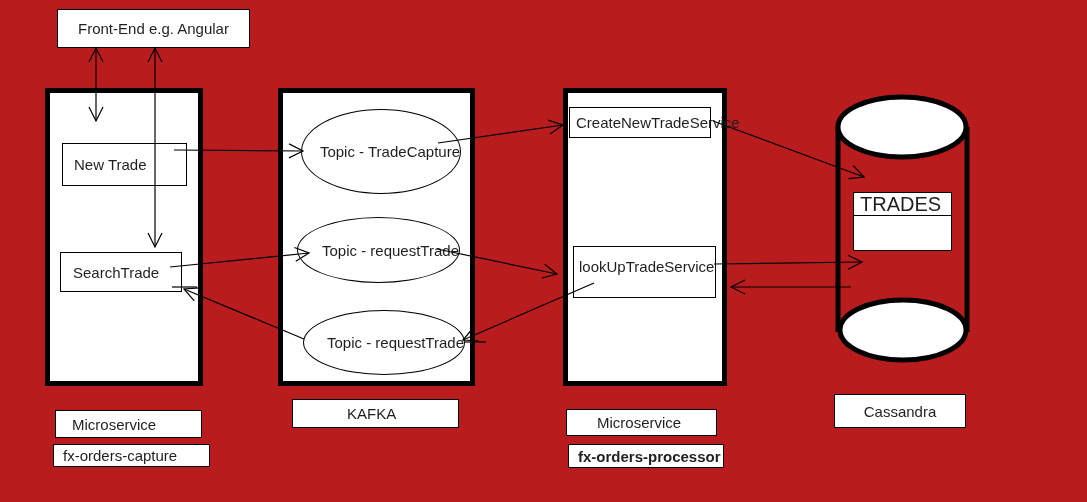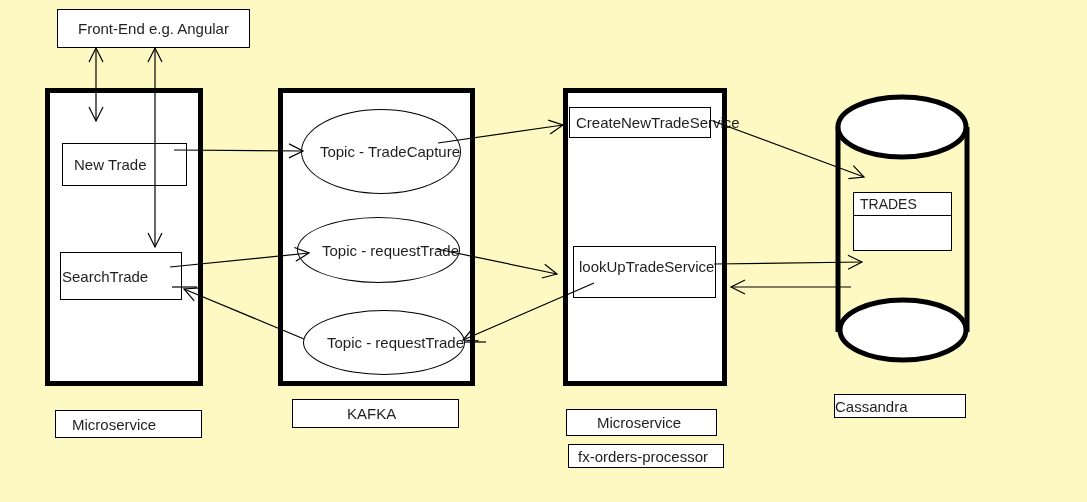--- a/index.html
+++ b/index.html
@@ -4,21 +4,21 @@
 <style>
   html, body {
     margin: 0;
     padding: 0;
     background: #ffffff;
   }
   .canvas {
     position: relative;
     width: 1087px;
     height: 502px;
-    background: #fef9c3;
+    background: #b91c1c;
     font-family: "Liberation Sans", sans-serif;
     color: #1f1f1f;
     overflow: hidden;
   }
   .box {
     position: absolute;
     box-sizing: border-box;
     border: 1.4px solid #000;
     background: #fff;
     font-size: 15px;
@@ -53,21 +53,21 @@
     background: #fff;
     font-size: 15px;
     display: flex;
     align-items: center;
     z-index: 1;
   }
 
   #front-end        { left: 57px;  top: 9px;   width: 193px; height: 39px; justify-content: center; }
   #left-container   { left: 45px;  top: 88px;  width: 158px; height: 298px; }
   #new-trade        { left: 62px;  top: 143px; width: 125px; height: 43px; padding-left: 11px; }
-  #search-trade     { left: 60px;  top: 252px; width: 122px; height: 48px; padding-left: 1px; }
+  #search-trade     { left: 60px;  top: 252px; width: 122px; height: 40px; padding-left: 12px; }
   #kafka-container  { left: 278px; top: 88px;  width: 197px; height: 298px; }
   #ellipse-capture  { left: 301px; top: 109px; width: 160px; height: 85px; }
   #ellipse-request  { left: 297px; top: 217px; width: 163px; height: 66px; }
   #ellipse-response { left: 303px; top: 310px; width: 162px; height: 65px; }
   #right-container  { left: 563px; top: 88px;  width: 164px; height: 298px; }
   #create-box       { left: 569px; top: 107px; width: 142px; height: 31px; padding-left: 6px; }
   #lookup-box       { left: 573px; top: 246px; width: 143px; height: 52px; padding-left: 5px;
                       align-items: flex-start; padding-top: 11px; }
 
   #trades-table {
@@ -78,30 +78,30 @@
     background: #fff;
     z-index: 1;
   }
   #trades-header {
     box-sizing: border-box;
     height: 23px;
     border-bottom: 1.4px solid #000;
     display: flex;
     align-items: center;
     padding-left: 6px;
-    font-size: 14px;
+    font-size: 20px;
   }
   #trades-empty-row { height: 34px; }
 
   #label-ms-capture   { left: 55px;  top: 410px; width: 147px; height: 28px; padding-left: 16px; }
   #label-fx-capture   { left: 53px;  top: 444px; width: 157px; height: 23px; padding-left: 9px; }
   #label-kafka        { left: 292px; top: 399px; width: 167px; height: 29px; padding-left: 54px; }
   #label-ms-processor { left: 566px; top: 409px; width: 151px; height: 27px; padding-left: 30px; }
-  #label-fx-processor { left: 568px; top: 444px; width: 156px; height: 24px; padding-left: 9px; }
-  #label-cassandra    { left: 834px; top: 394px; width: 132px; height: 24px; }
+  #label-fx-processor { left: 568px; top: 444px; width: 156px; height: 24px; padding-left: 9px; font-weight: bold; }
+  #label-cassandra    { left: 834px; top: 394px; width: 132px; height: 34px; justify-content: center; }
 
   #arrow-layer {
     position: absolute;
     left: 0; top: 0;
     width: 1087px;
     height: 502px;
     z-index: 2;
     pointer-events: none;
   }
 </style>
@@ -143,20 +143,23 @@
 
   <div id="trades-table">
     <div id="trades-header">
       <span>TRADES</span>
     </div>
     <div id="trades-empty-row"></div>
   </div>
 
   <div id="label-ms-capture" class="label-box">
     <span>Microservice</span>
+  </div>
+  <div id="label-fx-capture" class="label-box">
+    <span>fx-orders-capture</span>
   </div>
   <div id="label-kafka" class="label-box">
     <span>KAFKA</span>
   </div>
   <div id="label-ms-processor" class="label-box">
     <span>Microservice</span>
   </div>
   <div id="label-fx-processor" class="label-box">
     <span>fx-orders-processor</span>
   </div>

